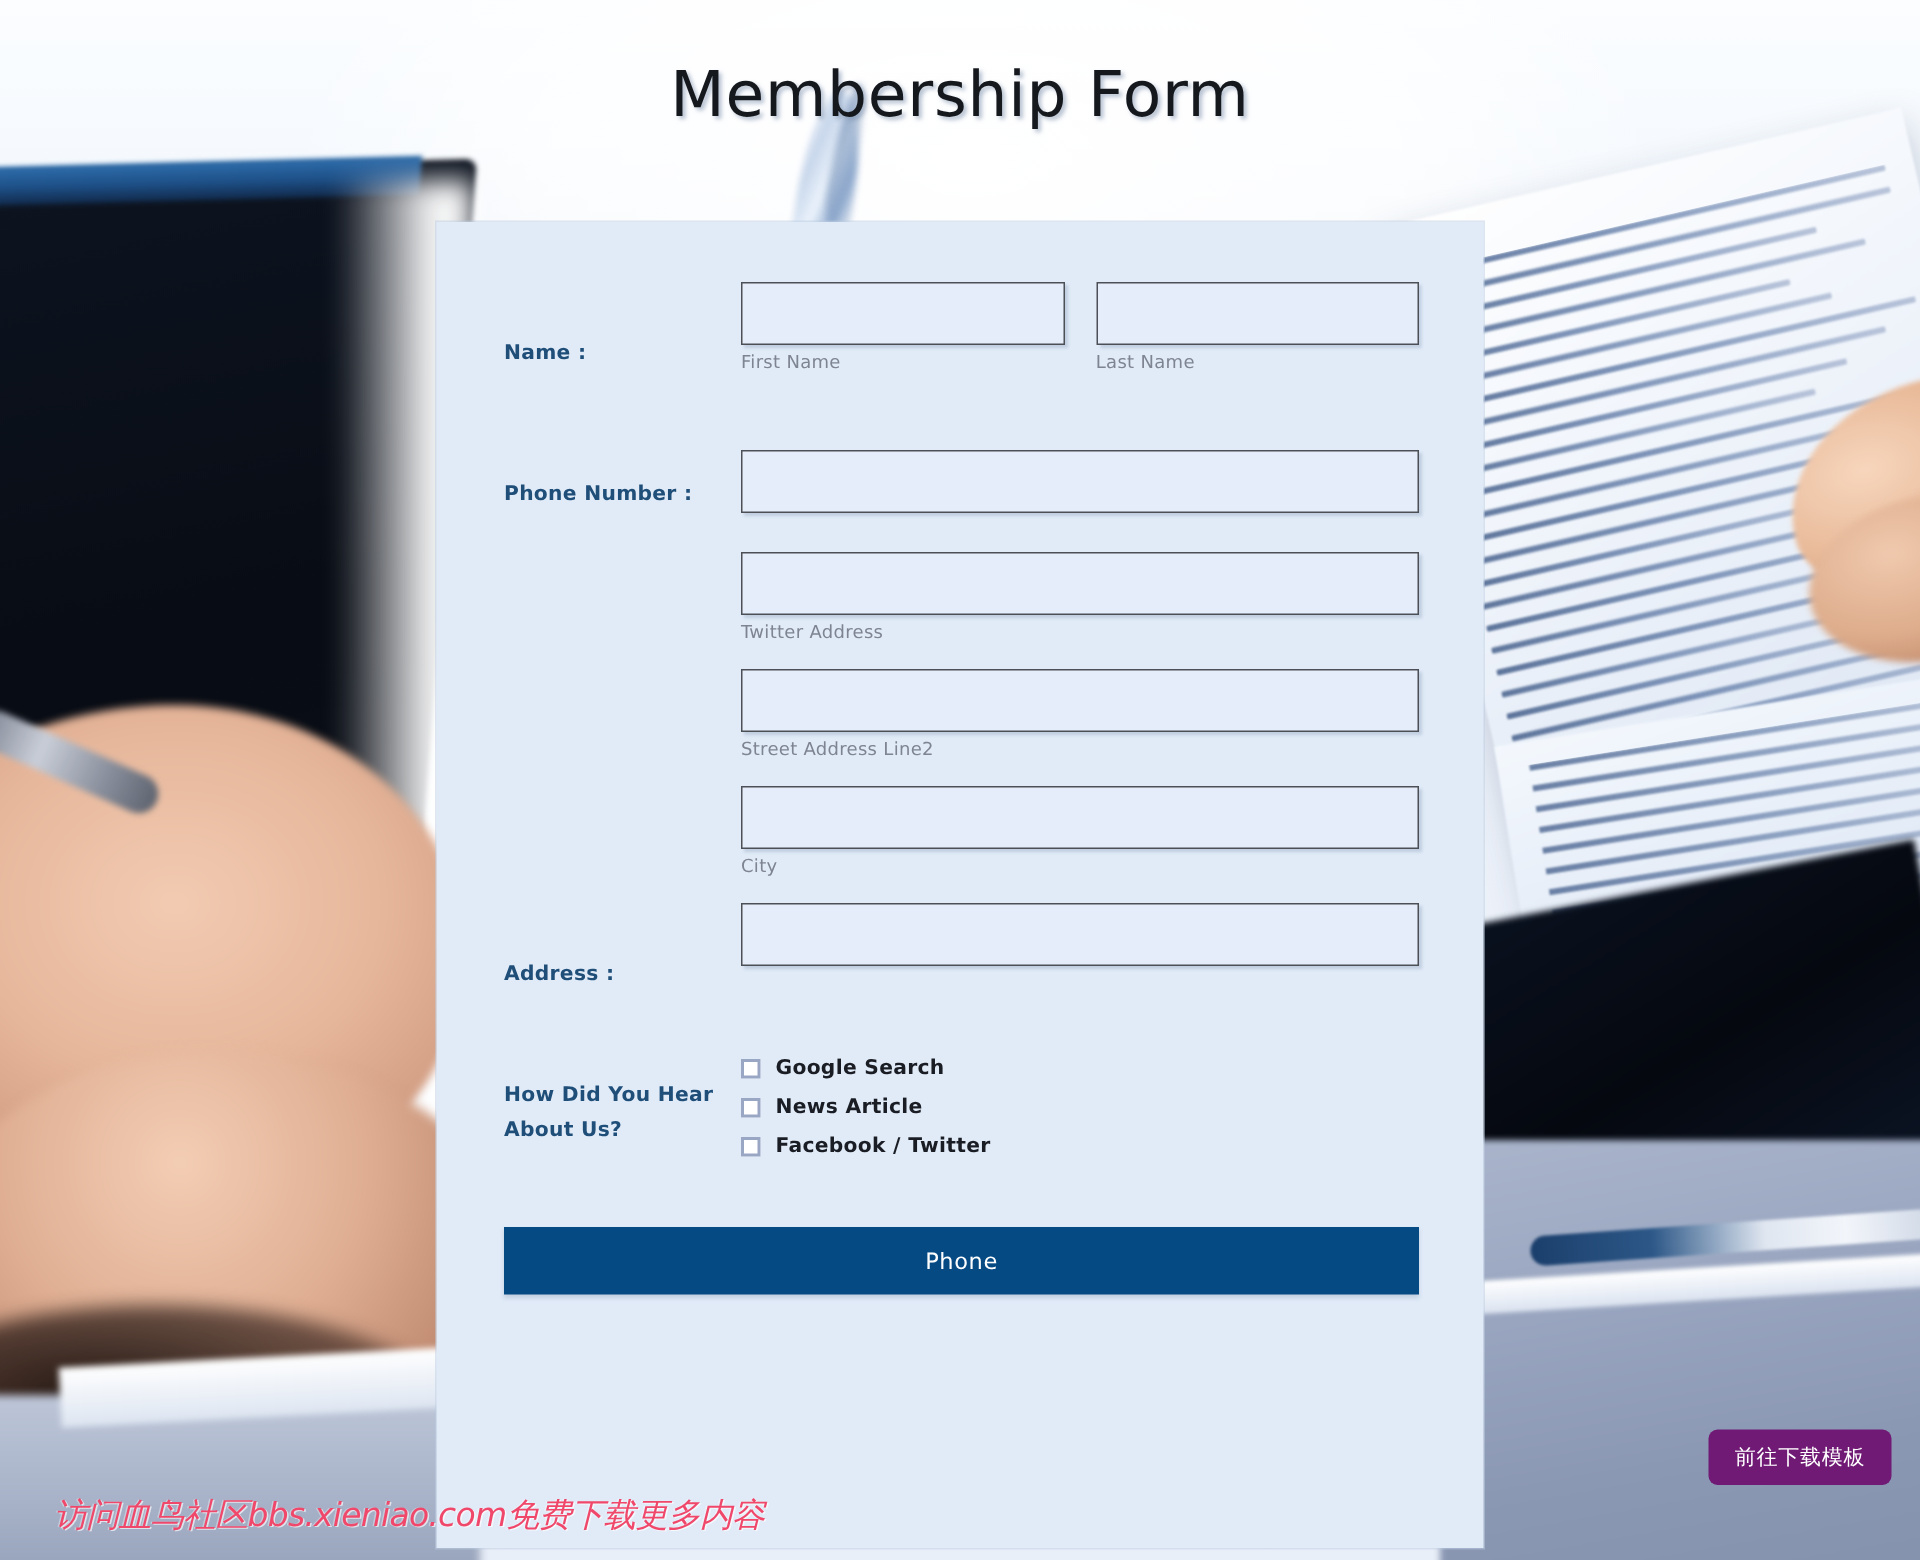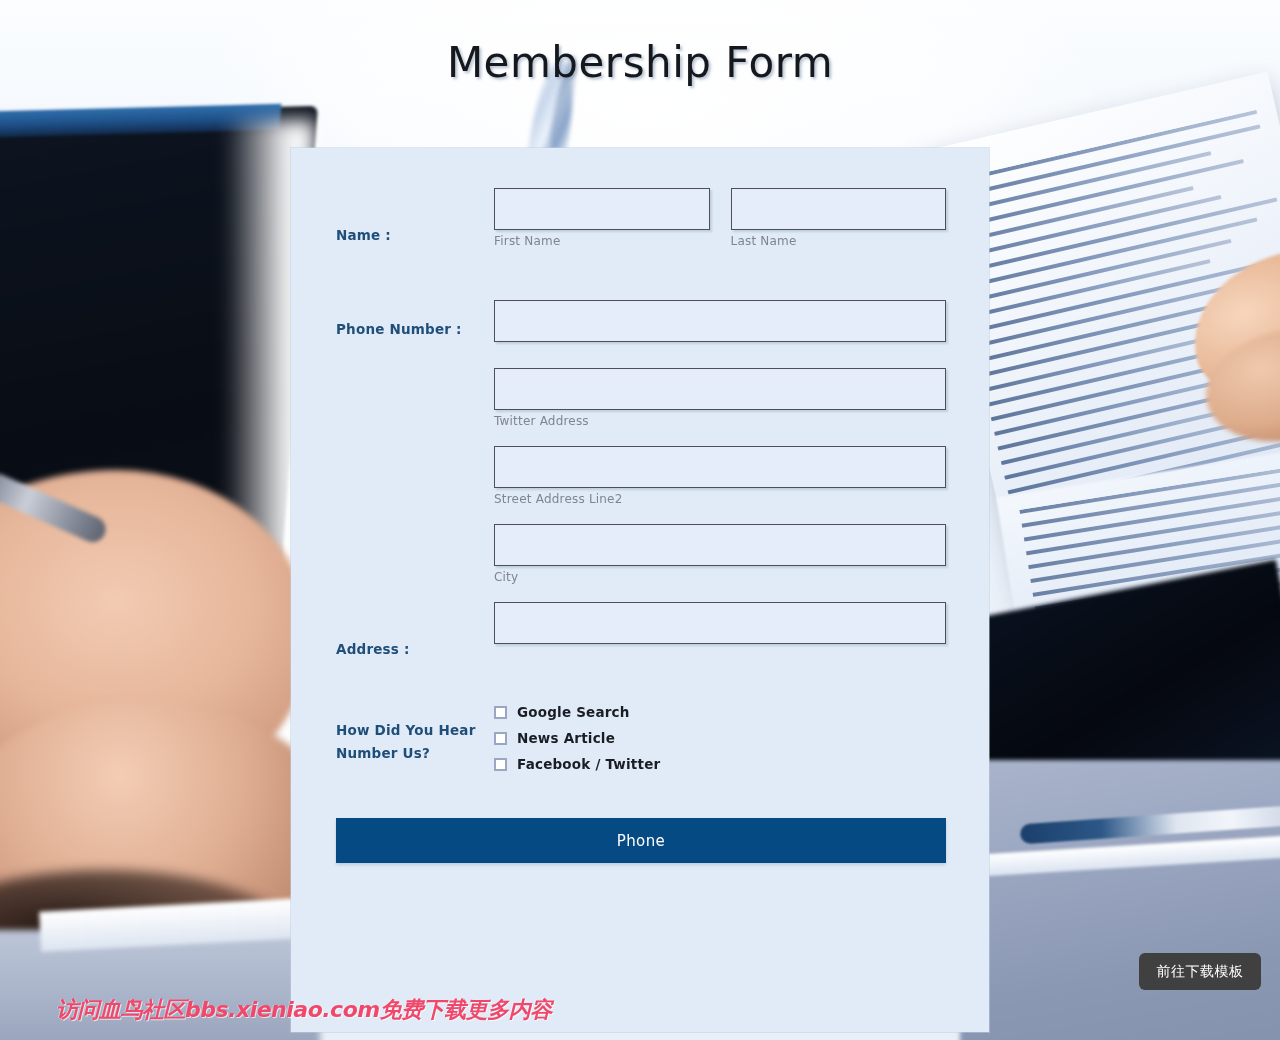--- a/index.html
+++ b/index.html
@@ -373,37 +373,37 @@
     font-weight: normal;
     letter-spacing: 0.4px;
     cursor: pointer;
     font-family: "DejaVu Sans", "Liberation Sans", sans-serif;
     box-shadow: 0 2px 3px rgba(110,130,160,0.28);
   }
 
   
   .watermark {
     position: absolute;
-    left: 56px; top: 995px;
+    left: 36px; top: 995px;
     font-size: 22px;
-    font-weight: bold;
+    font-weight: normal;
     font-style: italic;
     color: #f0486b;
     letter-spacing: -0.5px;
     text-shadow: 1px 1px 0 rgba(255,255,255,0.65), -1px 0 0 rgba(255,255,255,0.35);
     z-index: 9;
     white-space: nowrap;
   }
 
   
   .cta-btn {
     position: absolute;
     left: 1139px; top: 953px;
     width: 122px; height: 37px;
-    background: #404040;
+    background: #701a75;
     color: #ffffff;
     border: none;
     border-radius: 6px;
     font-size: 14px;
     cursor: pointer;
     font-family: "DejaVu Sans", "Liberation Sans", sans-serif;
     z-index: 9;
     letter-spacing: 0.5px;
   }
 </style>
@@ -554,21 +554,21 @@
 
 
         </div>
       </div>
 
       <div style="height:40px"></div>
 
       <div class="cb-row">
         <div class="cb-label">
           <div>How Did You Hear</div>
-          <div>Number Us?</div>
+          <div>About Us?</div>
         </div>
         <div class="cb-list">
           <label class="cb-item">
             <span class="cb-box"></span>
             <span class="cb-text">Google Search</span>
           </label>
           <label class="cb-item">
             <span class="cb-box"></span>
             <span class="cb-text">News Article</span>
           </label>

